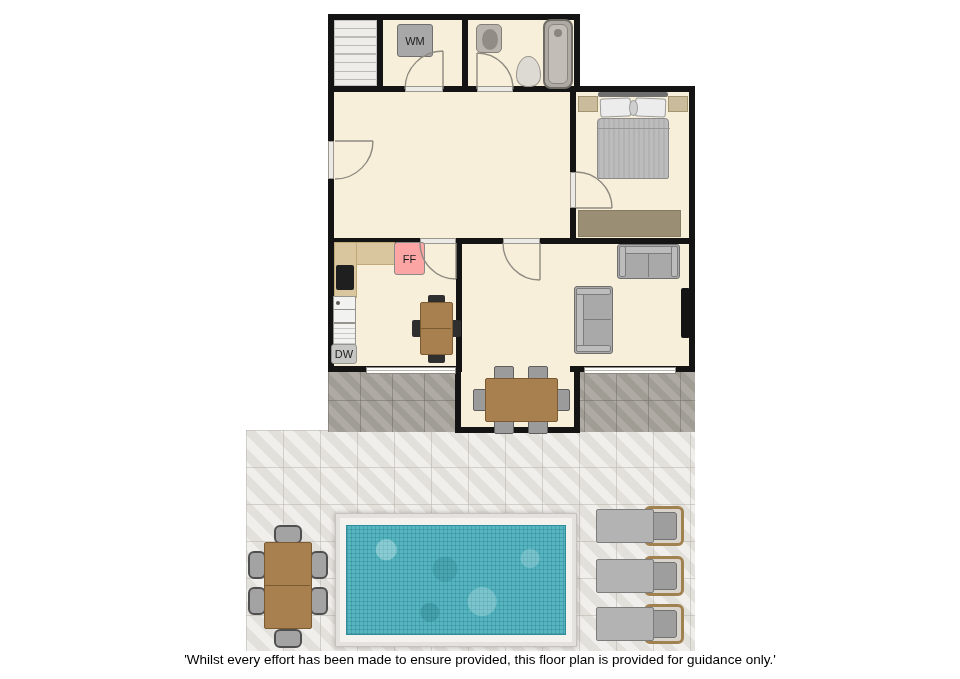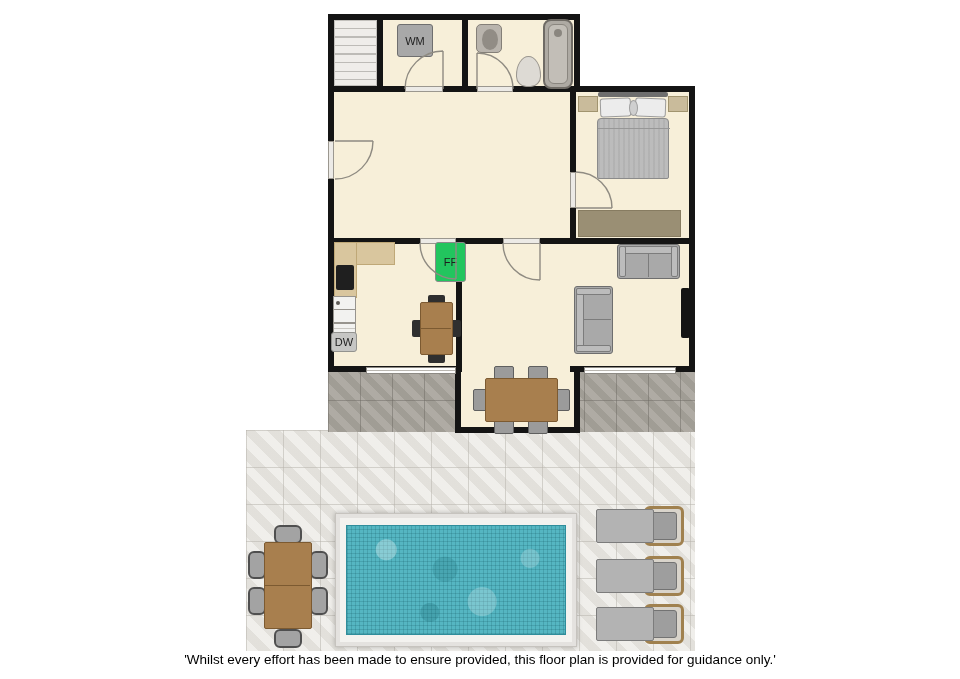--- a/index.html
+++ b/index.html
@@ -133,29 +133,29 @@
     <div style="left:32px;top:8px;width:9px;height:16px;background:#cfcfcf;border:1px solid #a0a0a0;border-radius:50%;"></div>
     <div class="bedstead" style="left:0;top:26px;width:72px;height:61px;border-radius:4px 4px 2px 2px;">
       <div style="left:0;top:9px;width:72px;height:1px;background:#979797;"></div>
     </div>
   </div>
   <div class="rug" style="left:578px;top:210px;width:103px;height:27px;"></div>
 
   <div class="counter" style="left:334px;top:242px;width:61px;height:23px;"></div>
   <div class="counter" style="left:334px;top:242px;width:23px;height:56px;"></div>
   <div class="hob" style="left:336px;top:265px;width:18px;height:25px;"></div>
-  <div class="appliance" style="left:394px;top:242px;width:31px;height:40px;background:#22c55e;border-color:#8a8a8a;margin-left:41px;">
+  <div class="appliance" style="left:394px;top:242px;width:31px;height:33px;background:#fca5a5;border-color:#8a8a8a;">
     <span style="position:static;">FF</span>
   </div>
   <div class="unit" style="left:333px;top:296px;width:23px;height:27px;">
     <div style="left:0;top:12px;width:22px;height:1px;background:#97948e;"></div>
     <div style="left:2px;top:4px;width:4px;height:4px;background:#5d5a55;border-radius:50%;"></div>
   </div>
   <div class="unit" style="left:333px;top:323px;width:23px;height:25px;background-image:repeating-linear-gradient(180deg, transparent 0 4px, #c9c7c2 4px 5px);"></div>
-  <div class="appliance light" style="left:331px;top:332px;width:26px;height:20px;">
+  <div class="appliance light" style="left:331px;top:344px;width:26px;height:20px;">
     <span style="position:static;">DW</span>
   </div>
   <div class="chair-dark" style="left:428px;top:295px;width:17px;height:10px;"></div>
   <div class="chair-dark" style="left:428px;top:353px;width:17px;height:10px;"></div>
   <div class="chair-dark" style="left:412px;top:320px;width:10px;height:17px;"></div>
   <div class="chair-dark" style="left:451px;top:320px;width:10px;height:17px;"></div>
   <div class="wood" style="left:420px;top:302px;width:33px;height:53px;border-radius:2px;">
     <div style="left:0;top:25px;width:30px;height:1px;background:#7c5a31;"></div>
   </div>
 

